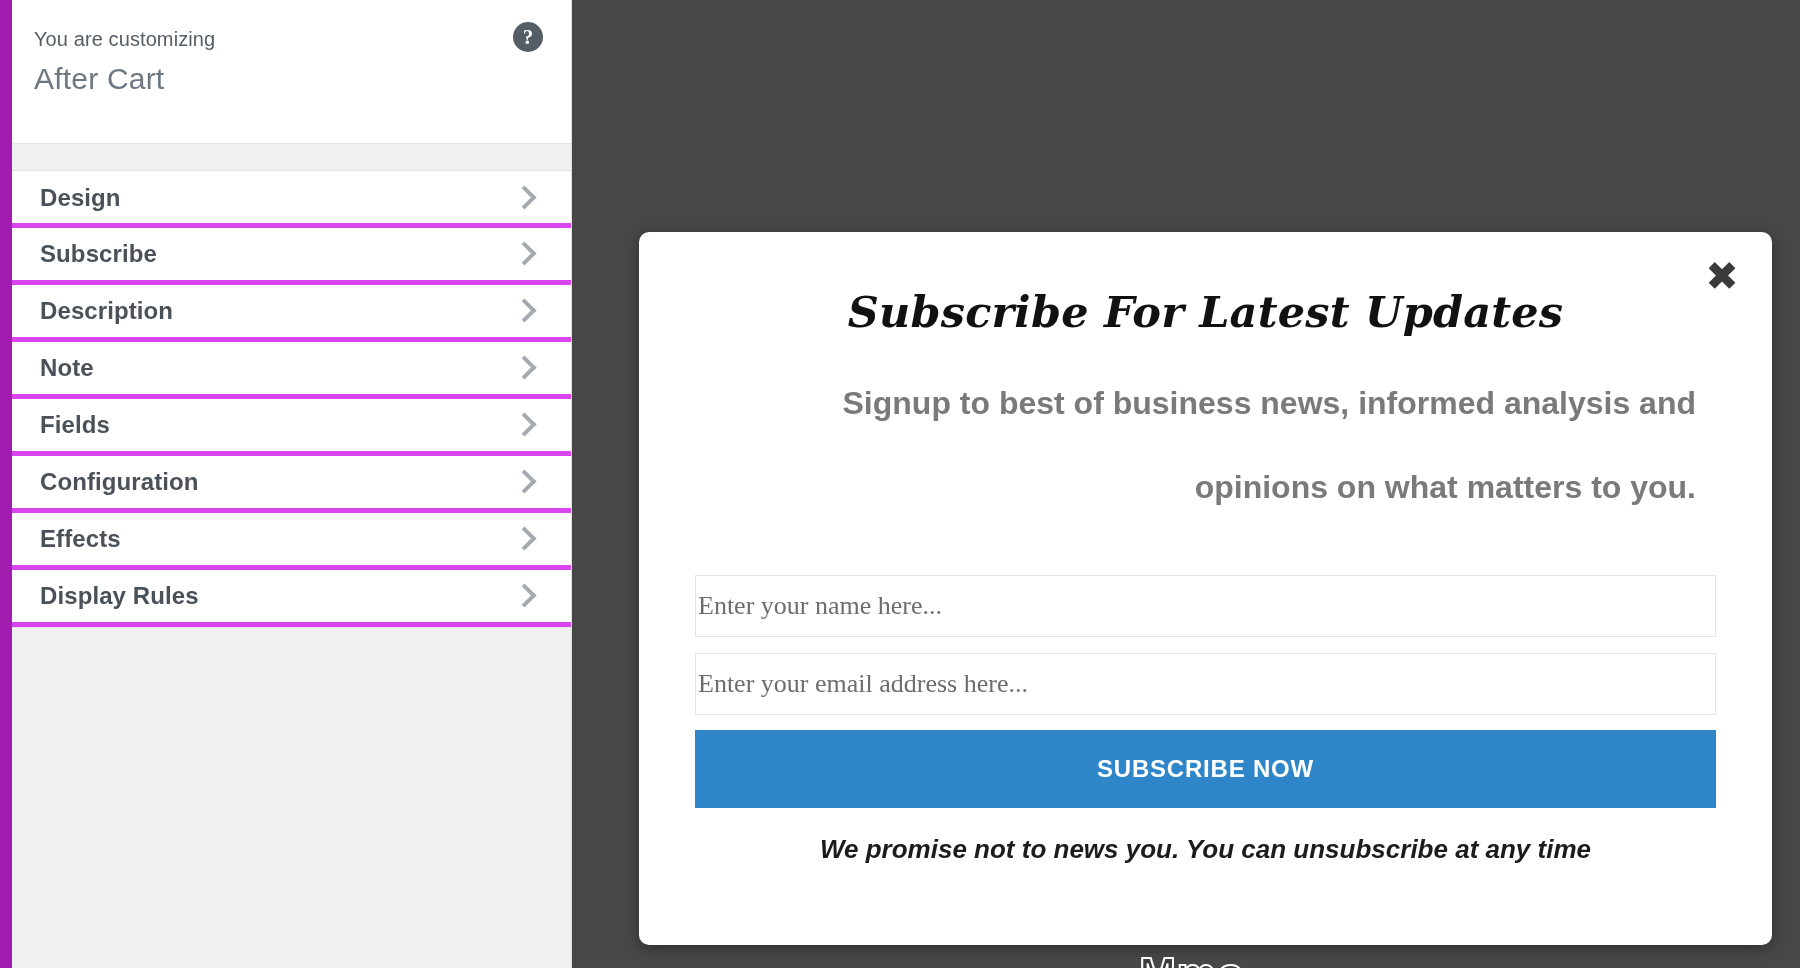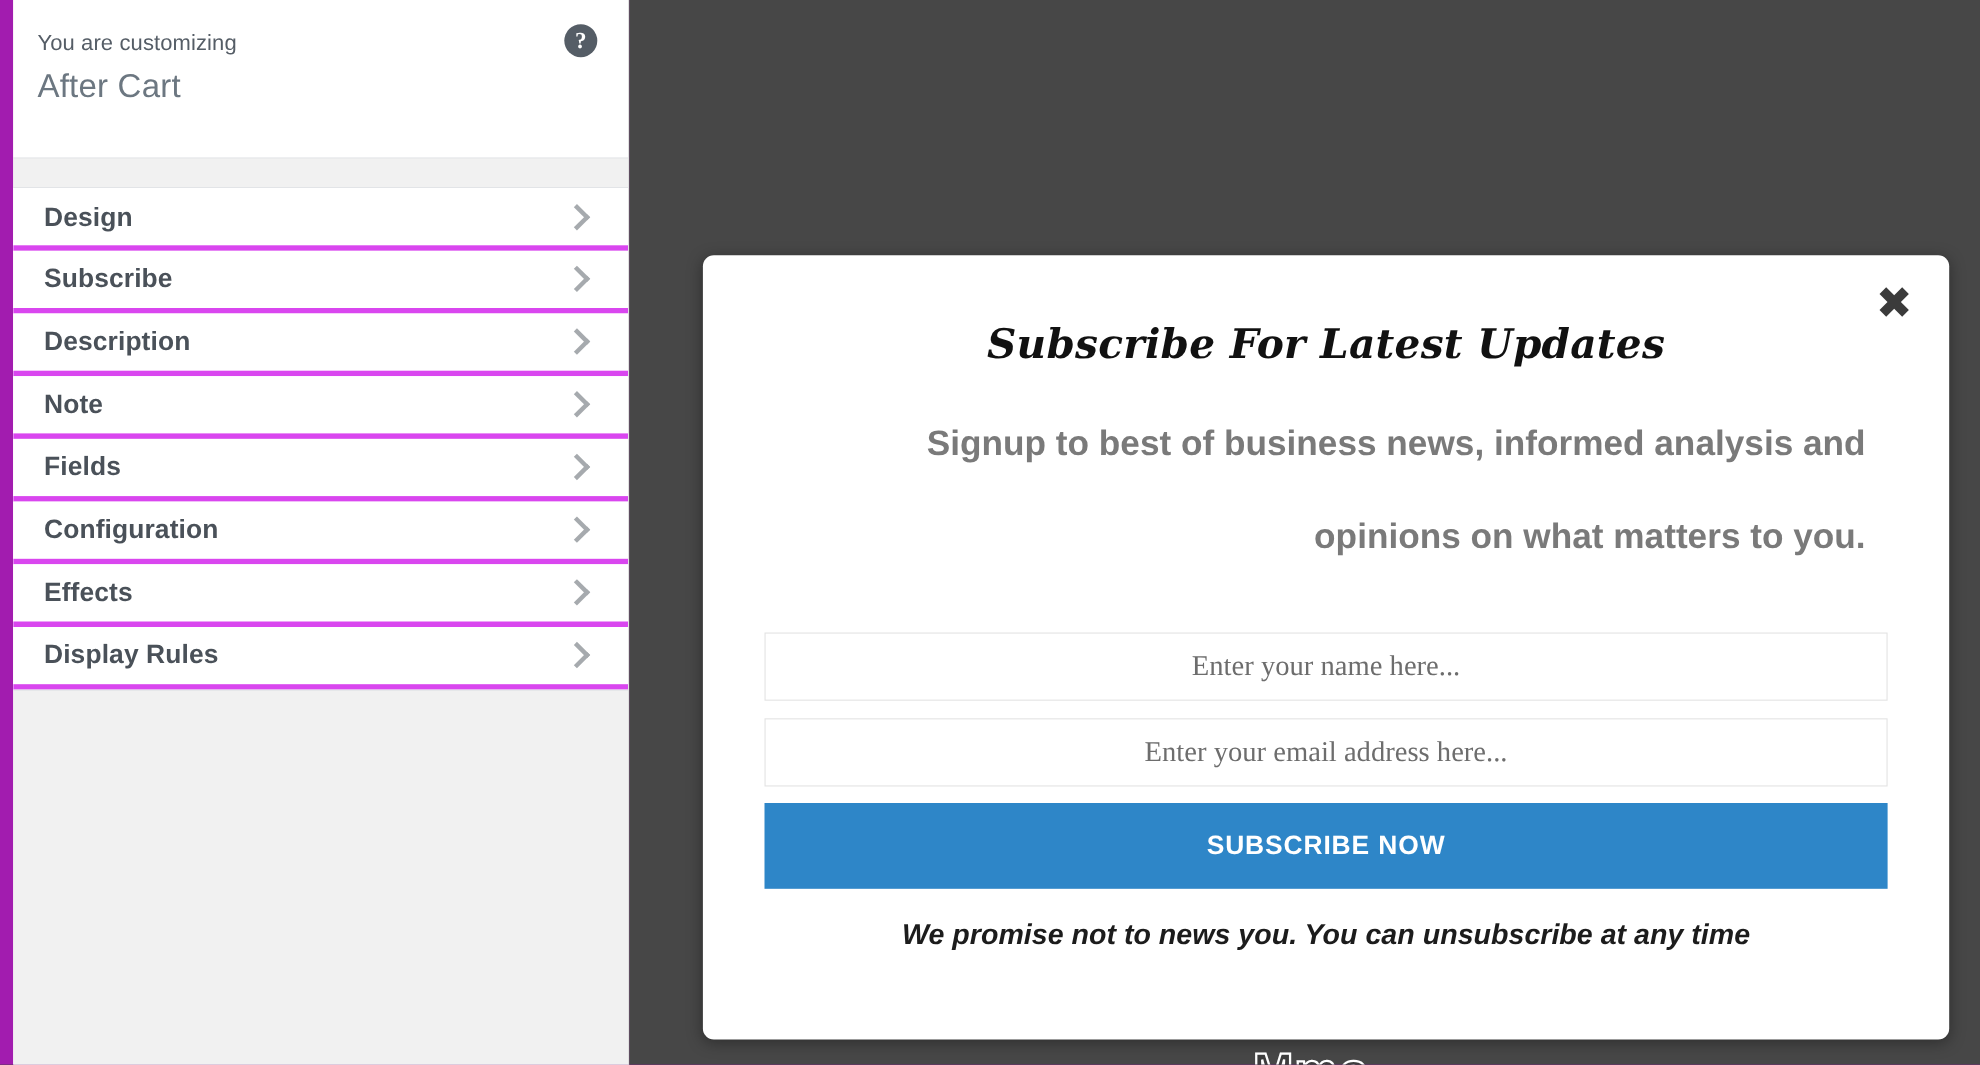--- a/index.html
+++ b/index.html
@@ -165,21 +165,21 @@
   .modal-body {
     padding: 0 56px;
   }
   .modal-title {
     margin: 0;
     padding-top: 54px;
     text-align: center;
     font-family: "DejaVu Serif", serif;
     font-style: italic;
     font-weight: bold;
-    font-size: 37px;
+    font-size: 43px;
     color: #111111;
     letter-spacing: 0.2px;
     line-height: 52px;
   }
   .modal-desc {
     margin: 0;
     padding-top: 23px;
     text-align: right;
     font-size: 32px;
     line-height: 84px;
@@ -192,21 +192,21 @@
   .field-wrap {
     padding-top: 46px;
   }
   .field {
     width: 100%;
     height: 62px;
     box-sizing: border-box;
     border: 1px solid #e3e3e3;
     background: #ffffff;
     outline: none;
-    text-align: center;
+    text-align: left;
     font-family: "Liberation Serif", serif;
     font-size: 26px;
     color: #555555;
     display: block;
   }
   .field::placeholder {
     color: #6d6d6d;
     opacity: 1;
     font-family: "Liberation Serif", serif;
   }

